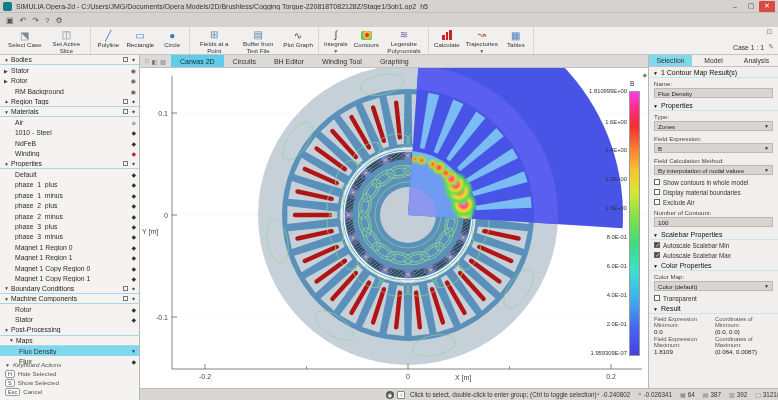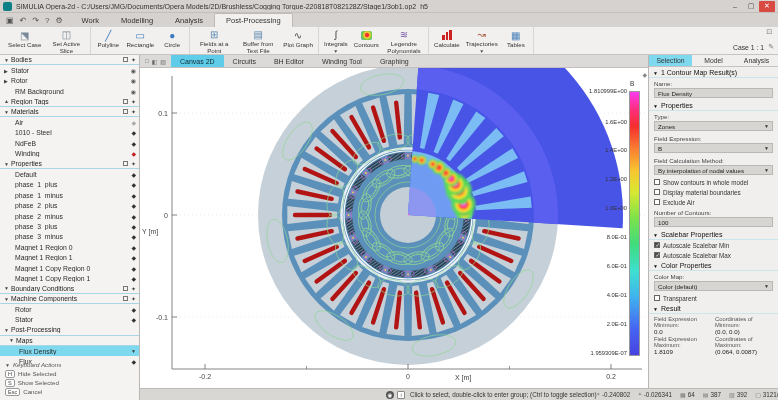--- a/index.html
+++ b/index.html
@@ -107,26 +107,20 @@
     <div class="winbtn close">✕</div>
   </div>
 
   <div id="menurow">
     <div id="qat">
         <span class="qicon">▣</span>
         <span class="qicon">↶</span>
         <span class="qicon">↷</span>
         <span class="qicon">?</span>
         <span class="qicon">⚙</span>
-      </div>
-    <div id="menutabs" style="display:flex;align-items:flex-end;">
-        <div class="menu-tab">Work</div>
-        <div class="menu-tab">Modelling</div>
-        <div class="menu-tab">Analysis</div>
-        <div class="menu-tab active">Post-Processing</div>
       </div>
   </div>
 
   <div id="ribbon">
       <div class="rgroup">
         <div class="rbtn">
           <div class="ric" style="color: rgb(122, 138, 152);">⬔</div>
           <div class="rlbl">Select Case</div>
         </div>
         <div class="rbtn">

